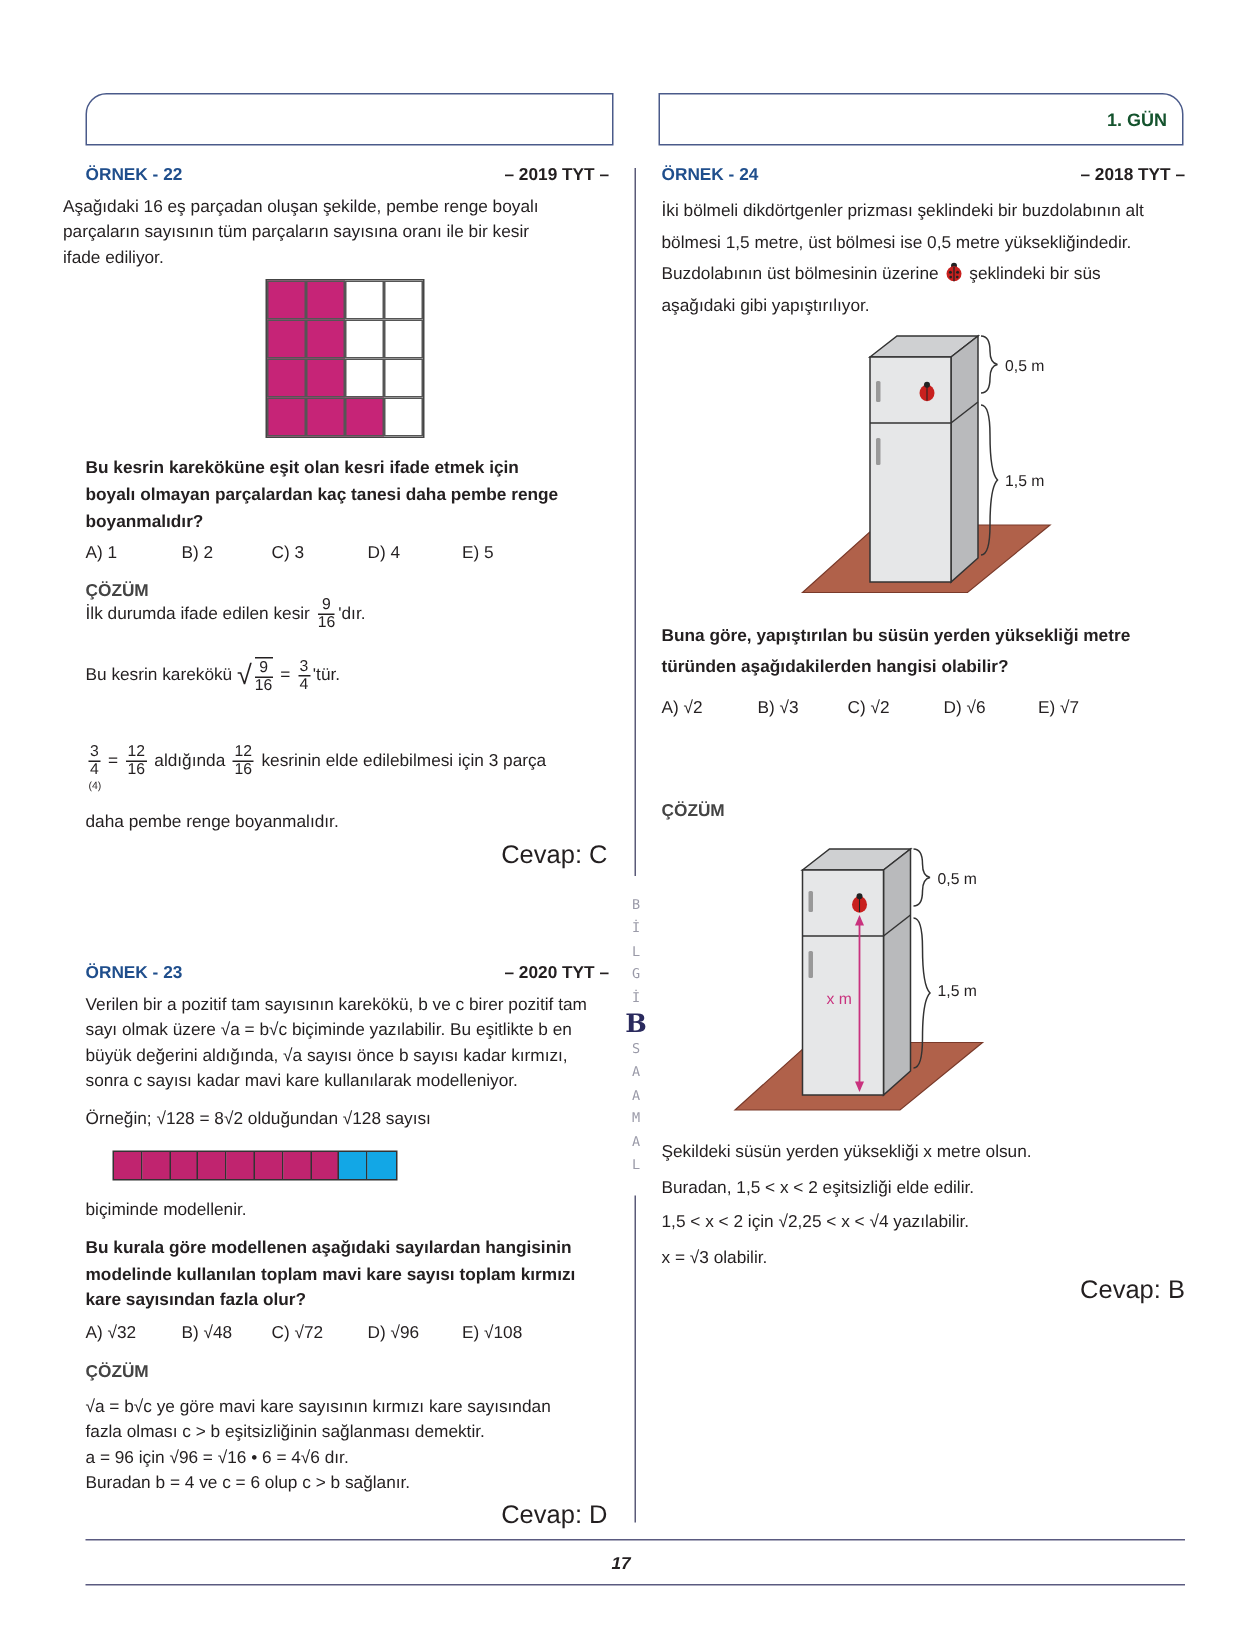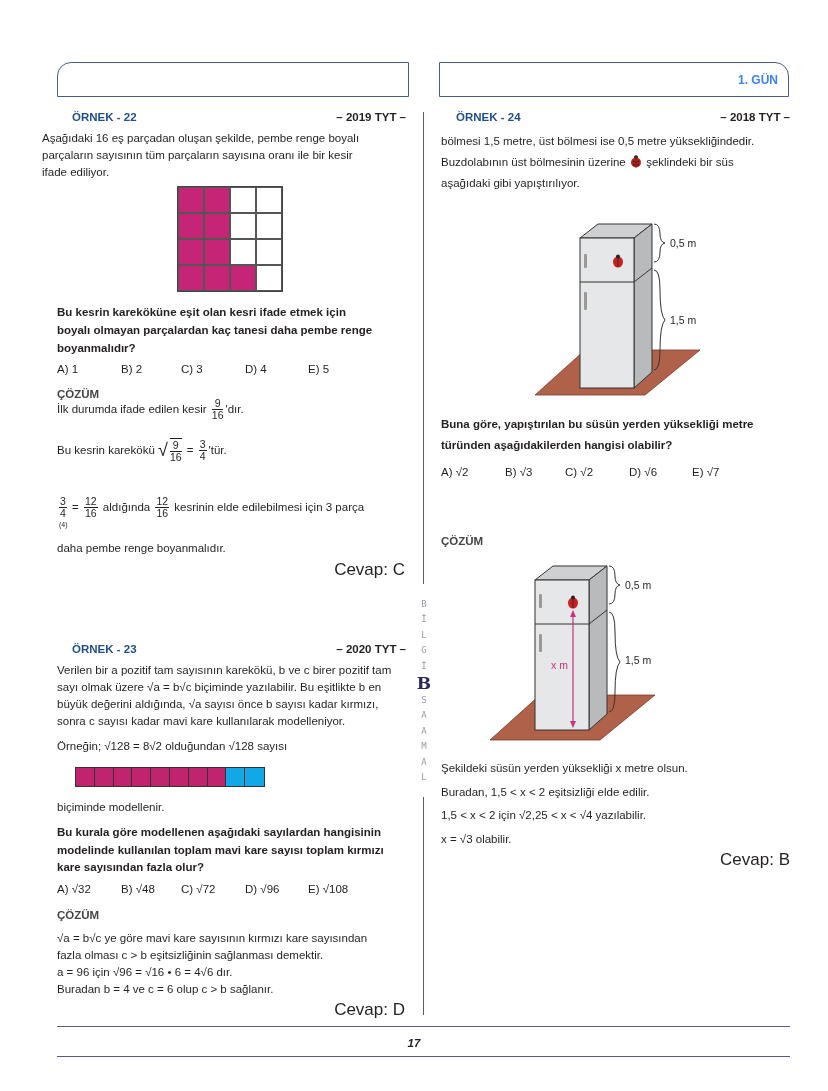--- a/index.html
+++ b/index.html
@@ -2,28 +2,28 @@
 <html><head>
 <meta charset="utf-8">
 <style>
   * { box-sizing: border-box; margin: 0; padding: 0; }
   html, body { width: 828px; height: 1091px; background: #ffffff; overflow: hidden; }
   body { position: relative; font-family: "Liberation Sans", sans-serif; color: #231f20; font-size: 11.5px; }
 
   .hdr-box { position: absolute; top: 62px; height: 35px; border: 1.3px solid #4a5a8a; background: #fff; }
   .hdr-left { left: 57px; width: 352px; border-radius: 14px 0 0 0; }
   .hdr-right { left: 439px; width: 350px; border-radius: 0 14px 0 0; }
-  .hdr-right .day { position: absolute; right: 10px; top: 10px; font-weight: bold; font-size: 12px; color: #3b82f6; }
+  .hdr-right .day { position: absolute; right: 10px; top: 10px; font-weight: bold; font-size: 12px; color: #14532d; }
 
   .col-divider { position: absolute; left: 423px; width: 1.3px; background: #5a5a78; }
   .brand { position: absolute; left: 416px; top: 597px; width: 16px; text-align: center; font-family: "DejaVu Sans Mono", monospace; color: #9a9aa8; font-size: 9px; line-height: 15.4px; }
   .brand .logo { display: block; color: #2a2a5e; font-family: "DejaVu Serif", serif; font-weight: bold; font-size: 17px; line-height: 19px; }
 
   .ex-head { position: absolute; height: 14px; font-weight: bold; font-size: 11.5px; }
-  .ex-head .title { position: absolute; left: 0; color: #1f4e8c; margin-left: 15px; }
+  .ex-head .title { position: absolute; left: 0; color: #1f4e8c; }
   .ex-head .src { position: absolute; right: 0; color: #231f20; }
 
   .para { position: absolute; line-height: 17px; }
   .para.loose { line-height: 21px; }
   .bold { font-weight: bold; }
   .choices { position: absolute; height: 16px; }
   .choices span { position: absolute; top: 0; }
   .sol-head { position: absolute; font-weight: bold; color: #444; font-size: 11.5px; }
   .answer { position: absolute; font-size: 17px; }
 
@@ -184,20 +184,21 @@
   <div>a = 96 için  √96 = √16 • 6 = 4√6 dır.</div>
   <div>Buradan b = 4 ve c = 6 olup c &gt; b sağlanır.</div>
 </div>
 <div class="answer" style="right:423px;top:1000px;">Cevap: D</div>
 
 <div class="ex-head" style="left:441px;top:111px;width:349px;">
   <span class="title">ÖRNEK - 24</span>
   <span class="src">– 2018  TYT –</span>
 </div>
 <div class="para loose" style="left:441px;top:131px;width:360px;">
+  <div>İki bölmeli dikdörtgenler prizması şeklindeki bir buzdolabının alt</div>
   <div>bölmesi 1,5 metre, üst bölmesi ise 0,5 metre yüksekliğindedir.</div>
   <div>
     <span>Buzdolabının üst bölmesinin üzerine</span>
     <svg width="14" height="14" viewBox="0 0 14 14" style="vertical-align:-2px;">
       <circle cx="7" cy="3.2" r="2" fill="#222"></circle>
       <ellipse cx="7" cy="8.5" rx="5" ry="5" fill="#c8201e"></ellipse>
       <line x1="7" y1="4" x2="7" y2="13.5" stroke="#222" stroke-width="0.8"></line>
       <circle cx="4.6" cy="7.5" r="1" fill="#222"></circle>
         <circle cx="9.4" cy="7.5" r="1" fill="#222"></circle>
       <circle cx="4.8" cy="10.7" r="0.9" fill="#222"></circle>

